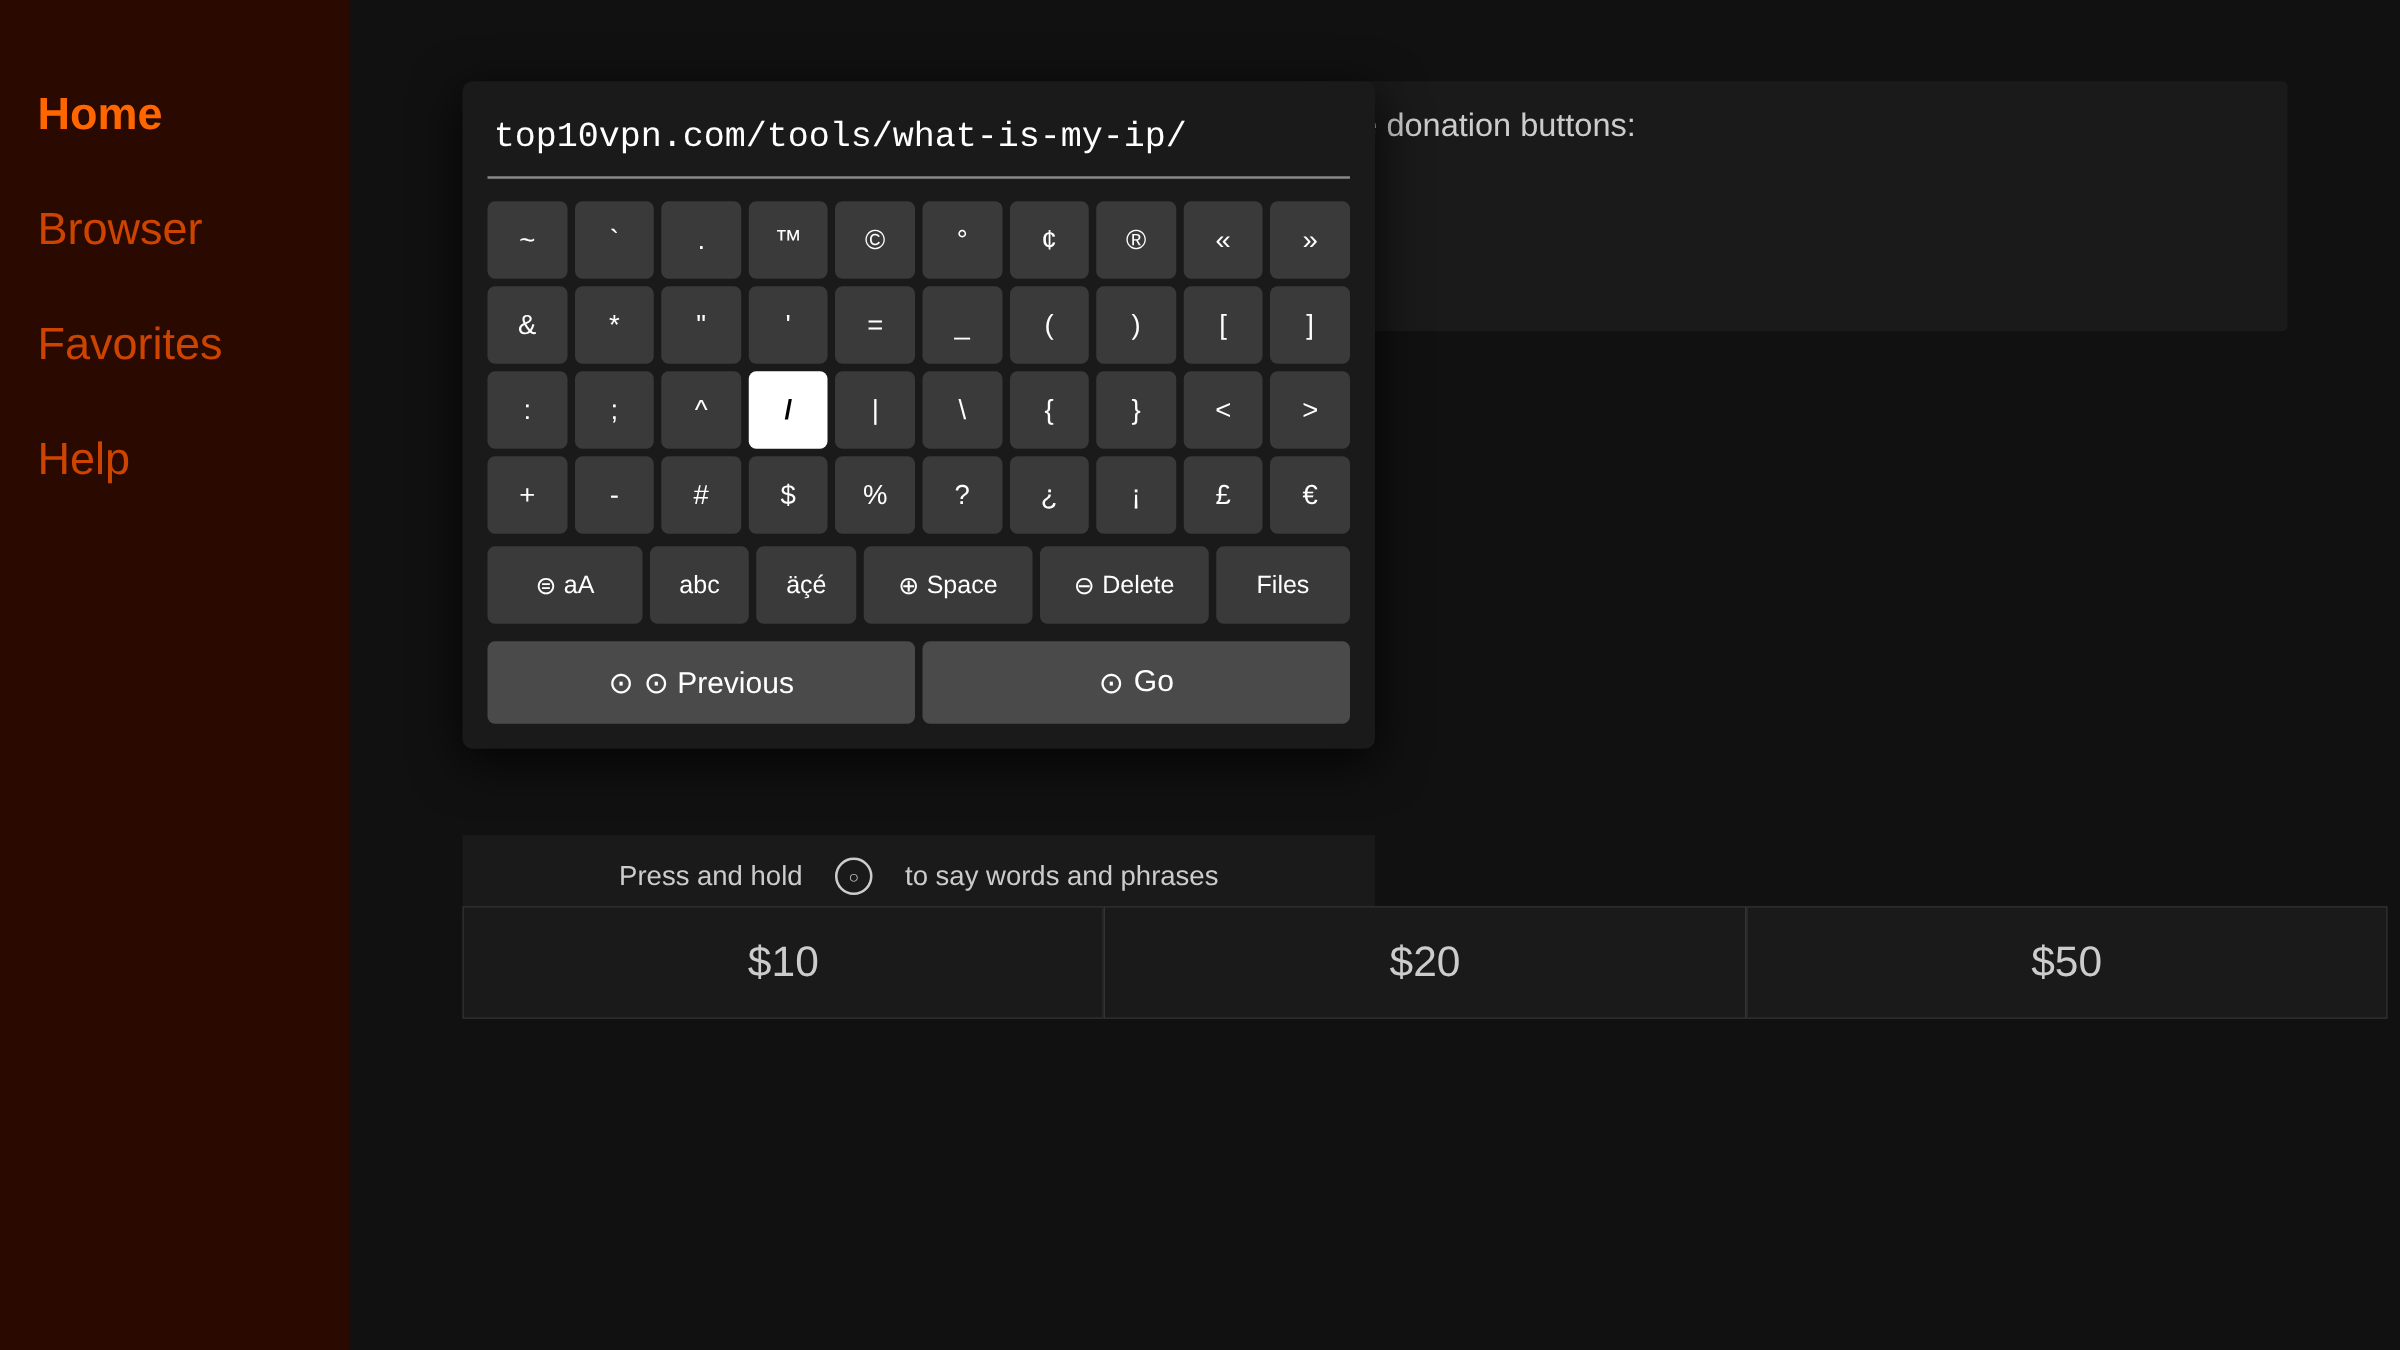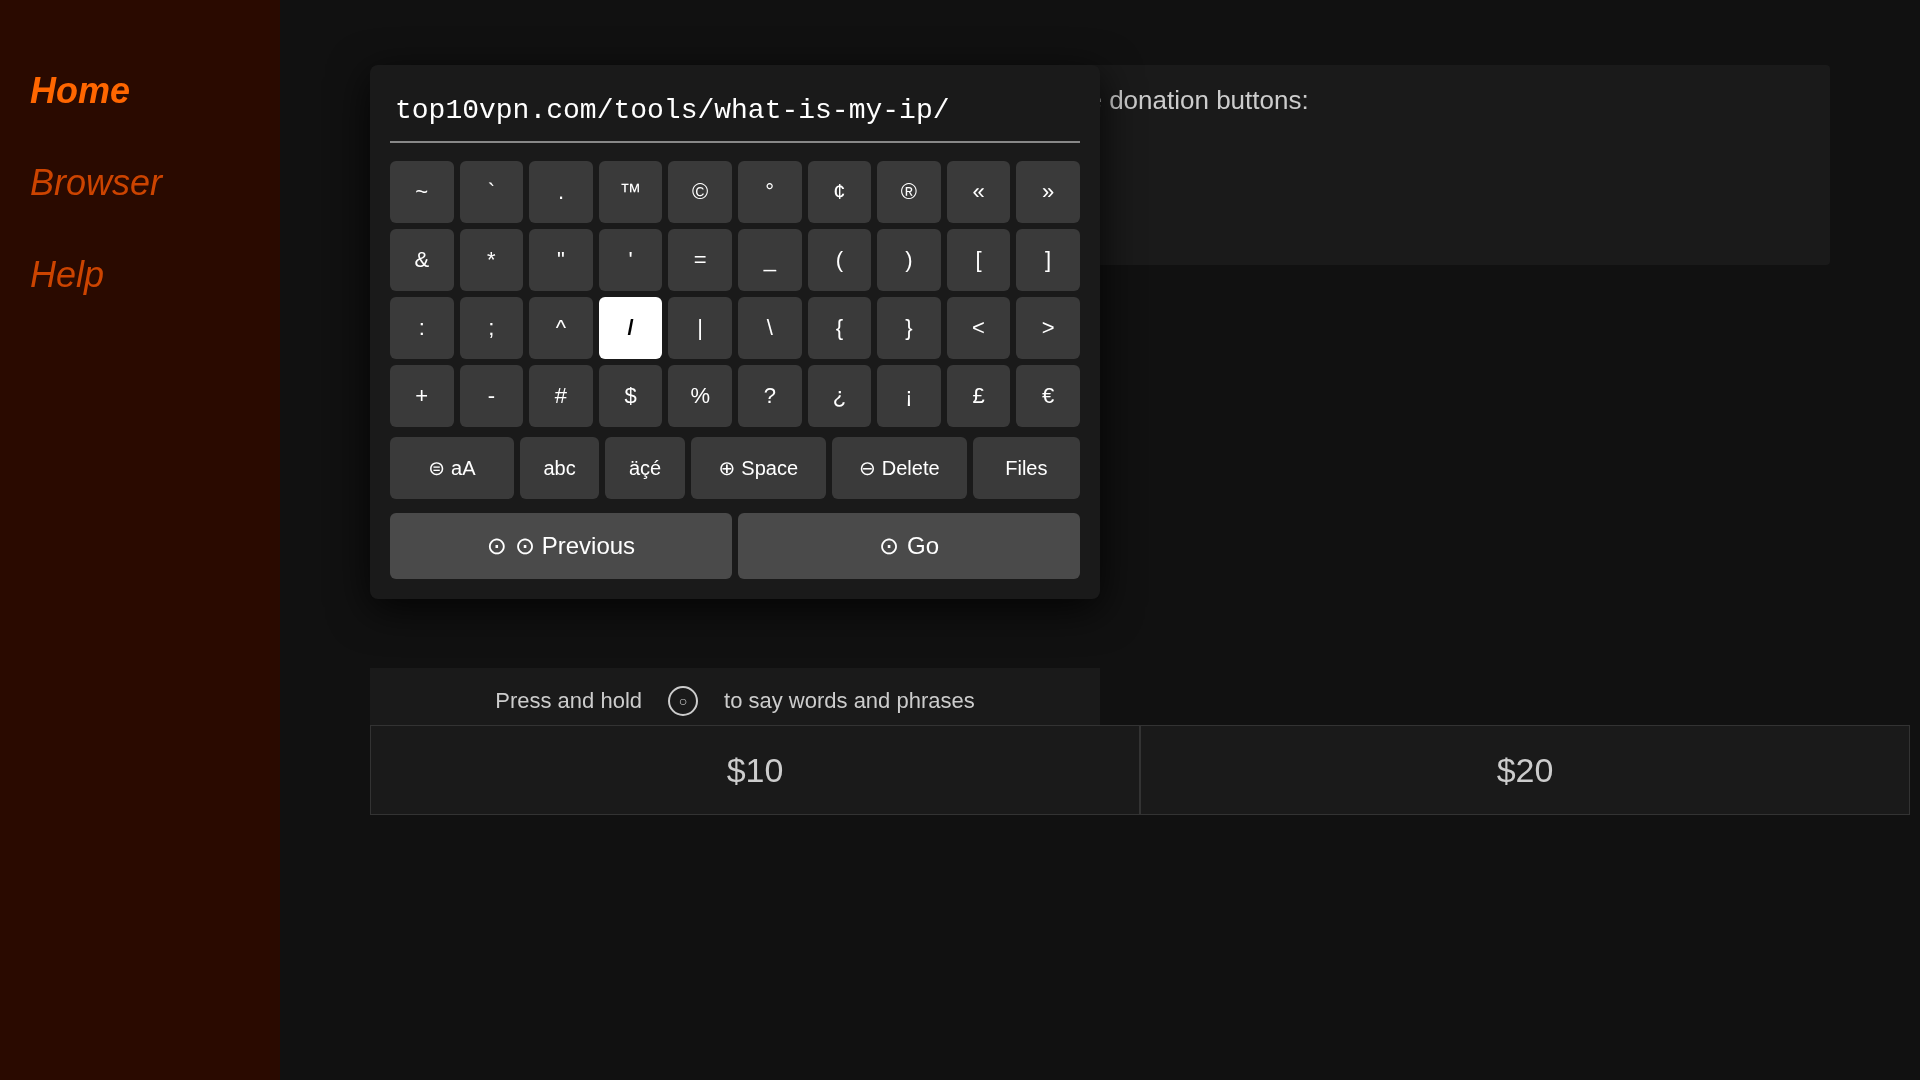--- a/index.html
+++ b/index.html
@@ -16,21 +16,20 @@
     #sidebar {
       position: absolute;
       left: 0; top: 0;
       width: 280px;
       height: 1080px;
       background: #2a0a00;
       display: flex;
       flex-direction: column;
       padding: 60px 30px;
       gap: 30px;
-      font-style: italic;
     }
     .sidebar-item {
       font-size: 36px;
       color: #cc4400;
       cursor: pointer;
       padding: 10px 0;
     }
     .sidebar-item.active {
       color: #ff6600;
       font-weight: bold;
@@ -220,20 +219,21 @@
       font-size: 26px;
       color: #ccc;
     }
   </style>
 </head>
 <body>
 
 <div id="sidebar">
   <div class="sidebar-item active">Home</div>
   <div class="sidebar-item">Browser</div>
+  <div class="sidebar-item">Favorites</div>
   <div class="sidebar-item">Help</div>
 </div>
 
 <div id="bg-content">
 
   <div id="right-panel" style="left:760px; top:65px; width:790px;">
     <div class="donation-info-text">ase donation buttons:</div>
     <div class="donation-info-text">)</div>
   </div>
 </div>
@@ -338,14 +338,15 @@
 <div id="hold-bar">
   <span class="hold-text">Press and hold</span>
   <span class="circle-icon">○</span>
   <span class="hold-text">to say words and phrases</span>
 </div>
 
 <div style="position:absolute; left:370px; top:725px; width:1540px;">
   <div class="don-row">
     <div class="don-cell">$10</div>
     <div class="don-cell">$20</div>
+    <div class="don-cell">$50</div>
   </div>
 </div>
 
 </body></html>

